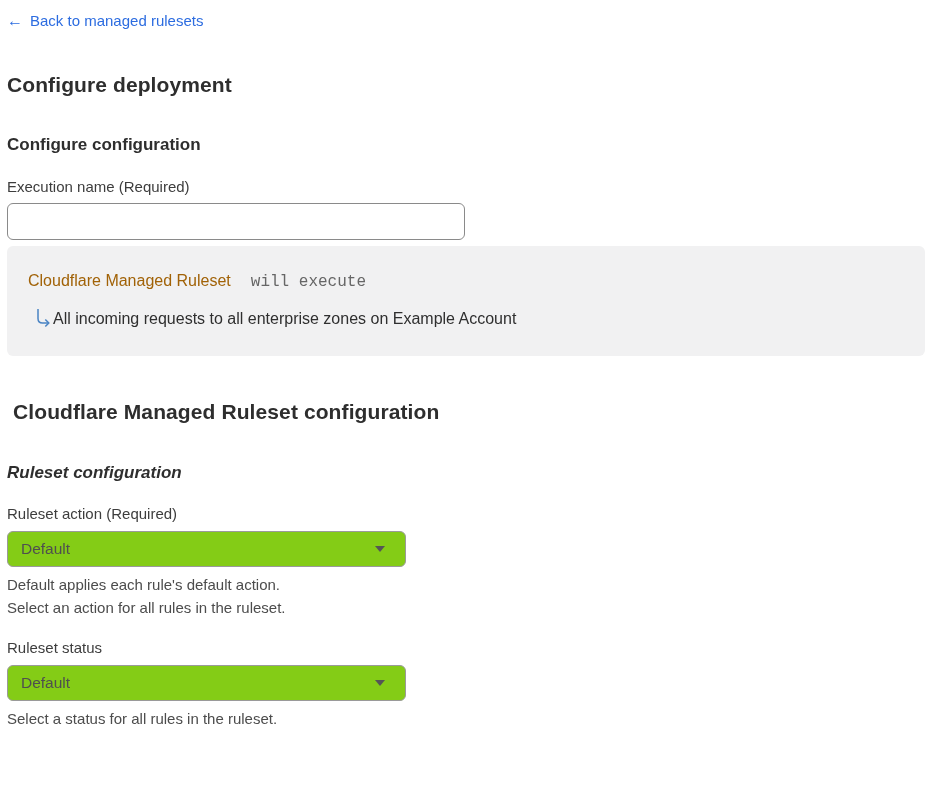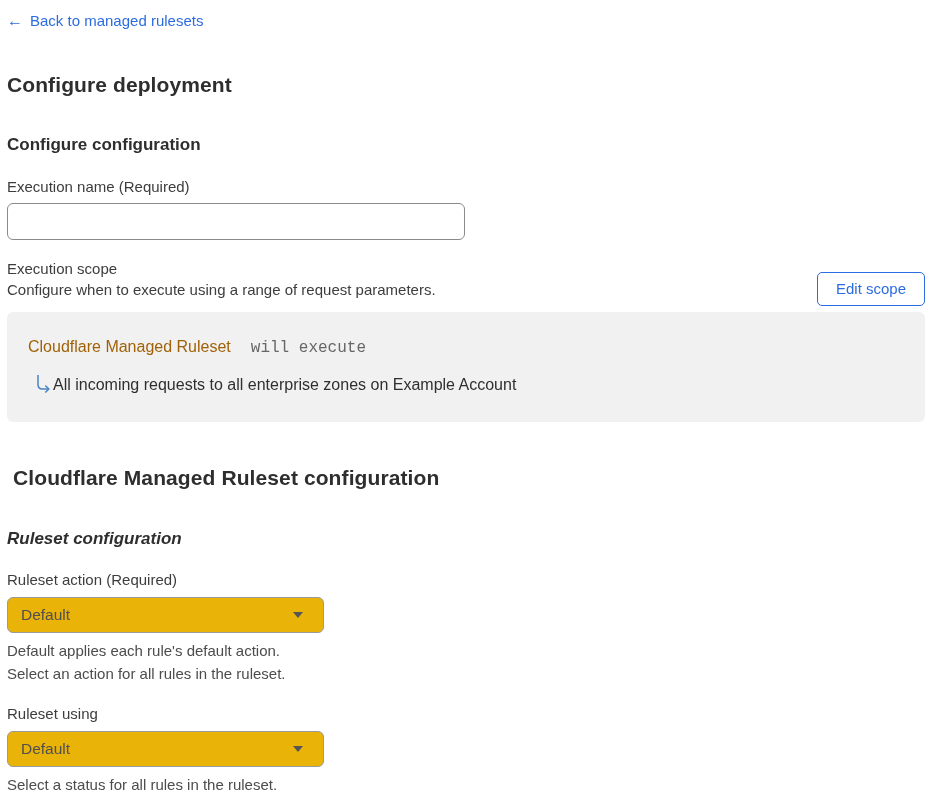--- a/index.html
+++ b/index.html
@@ -71,25 +71,25 @@
   .summary-line1{font-size:16px;line-height:20px;}
   .summary-line1 .ruleset-name{color:#a16207;}
   .summary-line1 .suffix{color:var(--muted);margin-left:20px;font-family:Liberation Mono, monospace;}
   .summary-line2{
     margin-top:16px;margin-left:5px;
     display:flex;align-items:center;
     font-size:16px;color:#2f2f2f;line-height:22px;
   }
   .select-box{
     margin-top:8px;
-    width:317px;height:36px;
+    width:399px;height:36px;
     border:1px solid var(--select-border);border-radius:6px;
     display:flex;align-items:center;justify-content:space-between;
     padding:0 20px 0 13px;
-    font-size:15.5px;color:#4f4f4f;background:#eab308;cursor:pointer;
+    font-size:15.5px;color:#4f4f4f;background:#84cc16;cursor:pointer;
   }
   .caret{
     width:0;height:0;
     border-left:5px solid transparent;
     border-right:5px solid transparent;
     border-top:6px solid #555555;
     display:inline-block;
   }
   .help-text{
     margin-top:6px;
@@ -108,27 +108,20 @@
 </a>
 
 <h1 class="page-title">Configure deployment</h1>
 
 <section>
   <h2 class="section-heading">Configure configuration</h2>
 
   <div class="field-label">Execution name (Required)</div>
   <input class="text-input" type="text" value="" style="">
 
-  <div class="scope-row">
-    <div class="scope-texts">
-      <div>Execution scope</div>
-      <div>Configure when to execute using a range of request parameters.</div>
-    </div>
-    <button class="edit-scope-btn">Edit scope</button>
-  </div>
 
   <div class="scope-summary">
     <div class="summary-line1">
       <span class="ruleset-name">Cloudflare Managed Ruleset</span><span class="suffix">will execute</span>
     </div>
     <div class="summary-line2">
       <svg width="20" height="22" viewBox="0 0 20 22">
         <path d="M5 1 V10.5 Q5 15 9.5 15 H15.5" fill="none" stroke="#4a84c4" stroke-width="1.5"></path>
         <path d="M12.3 11.5 L15.8 15 L12.3 18.5" fill="none" stroke="#4a84c4" stroke-width="1.5"></path>
       </svg>
@@ -145,21 +138,21 @@
   <div class="field-label" style="margin-top:22px;">Ruleset action (Required)</div>
   <div class="select-box" role="combobox" aria-expanded="false">
     <span>Default</span>
     <span class="caret"></span>
   </div>
   <div class="help-text">
     <div>Default applies each rule's default action.</div>
     <div>Select an action for all rules in the ruleset.</div>
   </div>
 
-  <div class="field-label status">Ruleset using</div>
+  <div class="field-label status">Ruleset status</div>
   <div class="select-box" role="combobox" aria-expanded="false">
     <span>Default</span>
     <span class="caret"></span>
   </div>
   <div class="help-text">
     <div>Select a status for all rules in the ruleset.</div>
   </div>
 </section>
 
 

